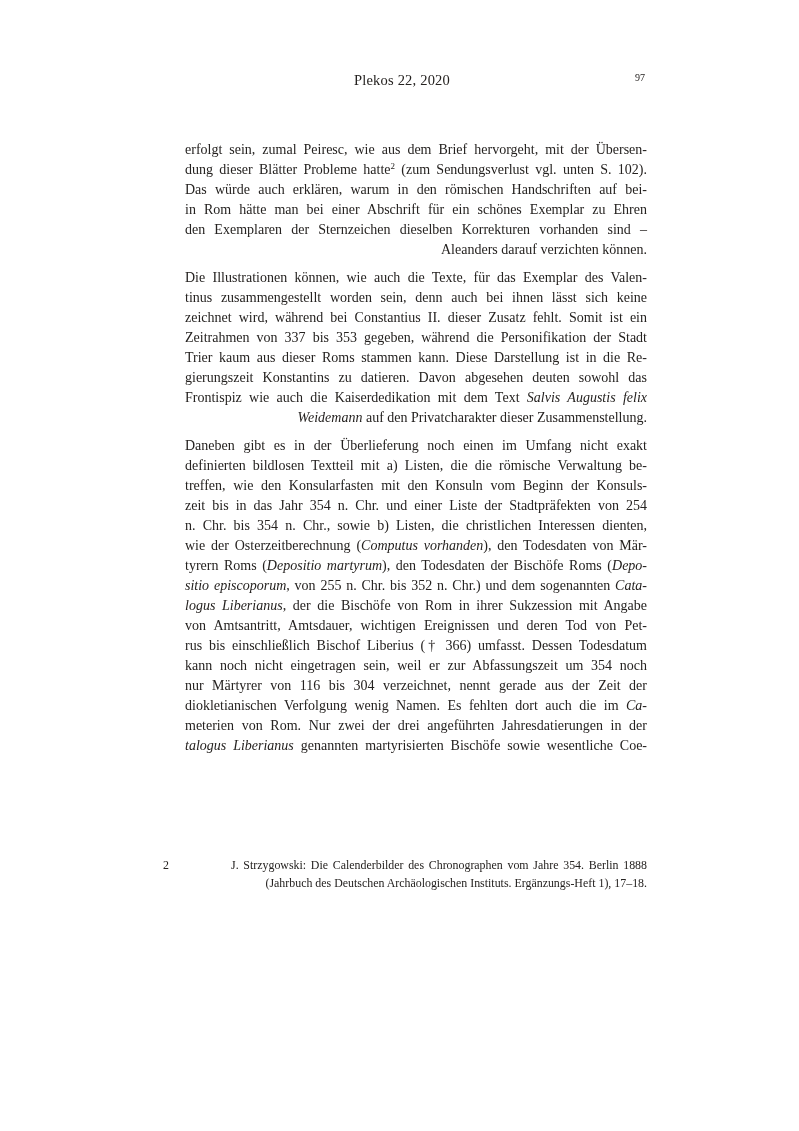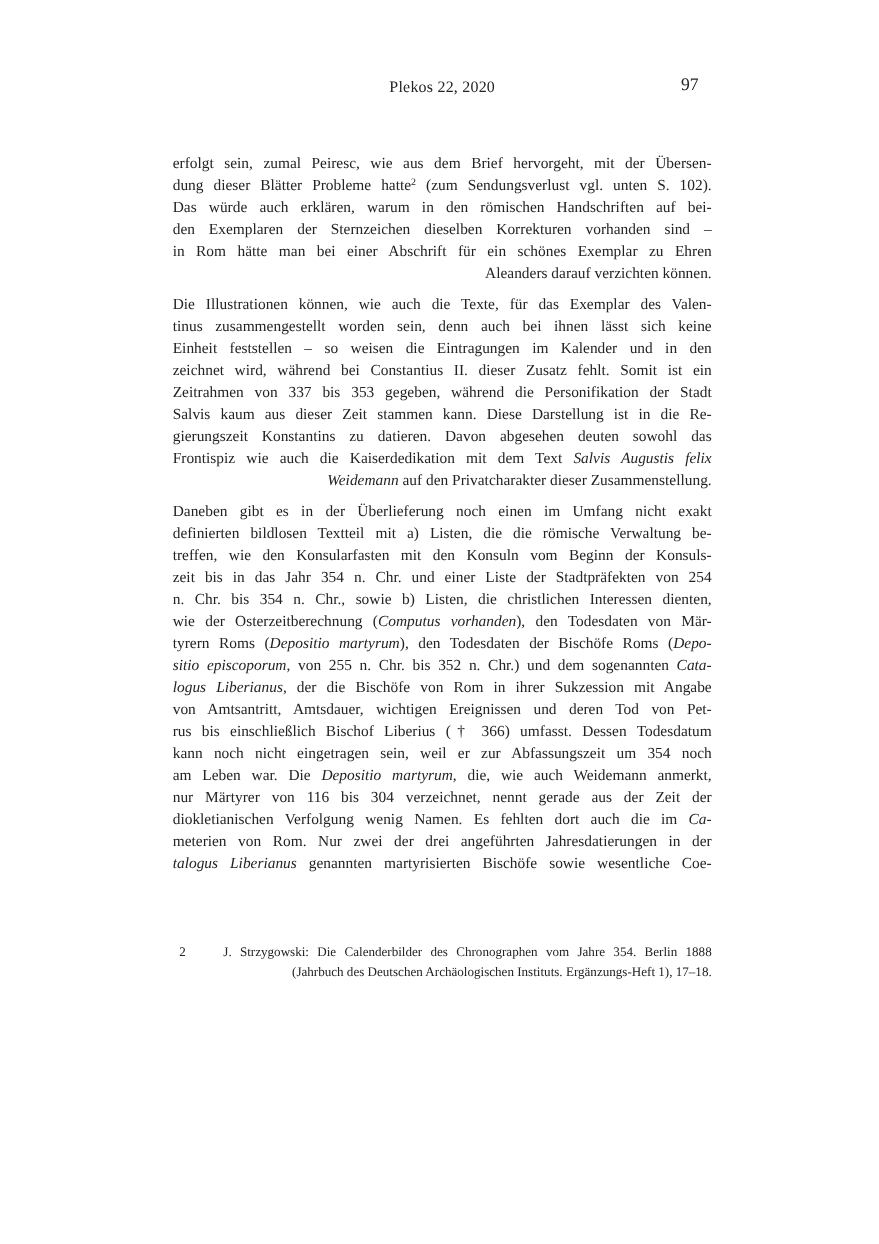--- a/index.html
+++ b/index.html
@@ -27,38 +27,39 @@
     line-height: 18px;
   }
   .journal {
     display: block;
     text-align: center;
     letter-spacing: 0.2px;
   }
   .pagenum {
     position: absolute;
     top: -2px;
-    right: 12px;
-    font-size: 16px;
+    right: 2px;
+    font-size: 10px;
   }
   .body-text {
     position: absolute;
     top: 140px;
     left: 157px;
     width: 490px;
     font-size: 14px;
     line-height: 20px;
   }
   .para {
     margin: 0 0 8px 0;
   }
   .line {
     text-align: justify;
     text-align-last: justify;
     white-space: normal;
+    margin-left: 28px;
   }
   .line.end {
     text-align: right;
     text-align-last: auto;
   }
   .it {
     font-style: italic;
   }
   sup.fnref {
     font-size: 9px;
@@ -97,49 +98,47 @@
   <div class="running-header">
     <span class="journal">Plekos 22, 2020</span>
     <span class="pagenum">97</span>
   </div>
 
   <div class="body-text">
       <div class="para">
         <div class="line"><span>erfolgt sein, zumal Peiresc, wie aus dem Brief hervorgeht, mit der Übersen-</span></div>
         <div class="line"><span>dung dieser Blätter Probleme hatte</span><sup class="fnref">2</sup><span> (zum Sendungsverlust vgl. unten S. 102).</span></div>
         <div class="line"><span>Das würde auch erklären, warum in den römischen Handschriften auf bei-</span></div>
+        <div class="line"><span>in Rom hätte man bei einer Abschrift für ein schönes Exemplar zu Ehren</span></div>
         <div class="line"><span>den Exemplaren der Sternzeichen dieselben Korrekturen vorhanden sind –</span></div>
-        <div class="line"><span>in Rom hätte man bei einer Abschrift für ein schönes Exemplar zu Ehren</span></div>
         <div class="line end"><span>Aleanders darauf verzichten können.</span></div>
       </div>
       <div class="para">
         <div class="line"><span>Die Illustrationen können, wie auch die Texte, für das Exemplar des Valen-</span></div>
         <div class="line"><span>tinus zusammengestellt worden sein, denn auch bei ihnen lässt sich keine</span></div>
-        <div class="line"><span>Einheit feststellen – so weisen die Eintragungen im Kalender und in den</span></div>
         <div class="line"><span>zeichnet wird, während bei Constantius II. dieser Zusatz fehlt. Somit ist ein</span></div>
         <div class="line"><span>Zeitrahmen von 337 bis 353 gegeben, während die Personifikation der Stadt</span></div>
-        <div class="line"><span>Salvis kaum aus dieser Zeit stammen kann. Diese Darstellung ist in die Re-</span></div>
+        <div class="line"><span>Trier kaum aus dieser Roms stammen kann. Diese Darstellung ist in die Re-</span></div>
         <div class="line"><span>gierungszeit Konstantins zu datieren. Davon abgesehen deuten sowohl das</span></div>
         <div class="line"><span>Frontispiz wie auch die Kaiserdedikation mit dem Text </span><span class="it">Salvis Augustis felix</span></div>
         <div class="line end"><span class="it">Weidemann</span><span> auf den Privatcharakter dieser Zusammenstellung.</span></div>
       </div>
       <div class="para">
         <div class="line"><span>Daneben gibt es in der Überlieferung noch einen im Umfang nicht exakt</span></div>
         <div class="line"><span>definierten bildlosen Textteil mit a) Listen, die die römische Verwaltung be-</span></div>
         <div class="line"><span>treffen, wie den Konsularfasten mit den Konsuln vom Beginn der Konsuls-</span></div>
         <div class="line"><span>zeit bis in das Jahr 354 n. Chr. und einer Liste der Stadtpräfekten von 254</span></div>
         <div class="line"><span>n. Chr. bis 354 n. Chr., sowie b) Listen, die christlichen Interessen dienten,</span></div>
         <div class="line"><span>wie der Osterzeitberechnung (</span><span class="it">Computus vorhanden</span><span>), den Todesdaten von Mär-</span></div>
         <div class="line"><span>tyrern Roms (</span><span class="it">Depositio martyrum</span><span>), den Todesdaten der Bischöfe Roms (</span><span class="it">Depo-</span></div>
         <div class="line"><span class="it">sitio episcoporum</span><span>, von 255 n. Chr. bis 352 n. Chr.) und dem sogenannten </span><span class="it">Cata-</span></div>
         <div class="line"><span class="it">logus Liberianus</span><span>, der die Bischöfe von Rom in ihrer Sukzession mit Angabe</span></div>
         <div class="line"><span>von Amtsantritt, Amtsdauer, wichtigen Ereignissen und deren Tod von Pet-</span></div>
         <div class="line"><span>rus bis einschließlich Bischof Liberius († 366) umfasst. Dessen Todesdatum</span></div>
         <div class="line"><span>kann noch nicht eingetragen sein, weil er zur Abfassungszeit um 354 noch</span></div>
-        <div class="line"><span>am Leben war. Die </span><span class="it">Depositio martyrum</span><span>, die, wie auch Weidemann anmerkt,</span></div>
         <div class="line"><span>nur Märtyrer von 116 bis 304 verzeichnet, nennt gerade aus der Zeit der</span></div>
         <div class="line"><span>diokletianischen Verfolgung wenig Namen. Es fehlten dort auch die im </span><span class="it">Ca-</span></div>
         <div class="line"><span>meterien von Rom. Nur zwei der drei angeführten Jahresdatierungen in der</span></div>
         <div class="line"><span class="it">talogus Liberianus</span><span> genannten martyrisierten Bischöfe sowie wesentliche Coe-</span></div>
       </div>
     </div>
 
   <div class="footnotes">
     <div class="footnote">
       <span class="fn-num">2</span>

